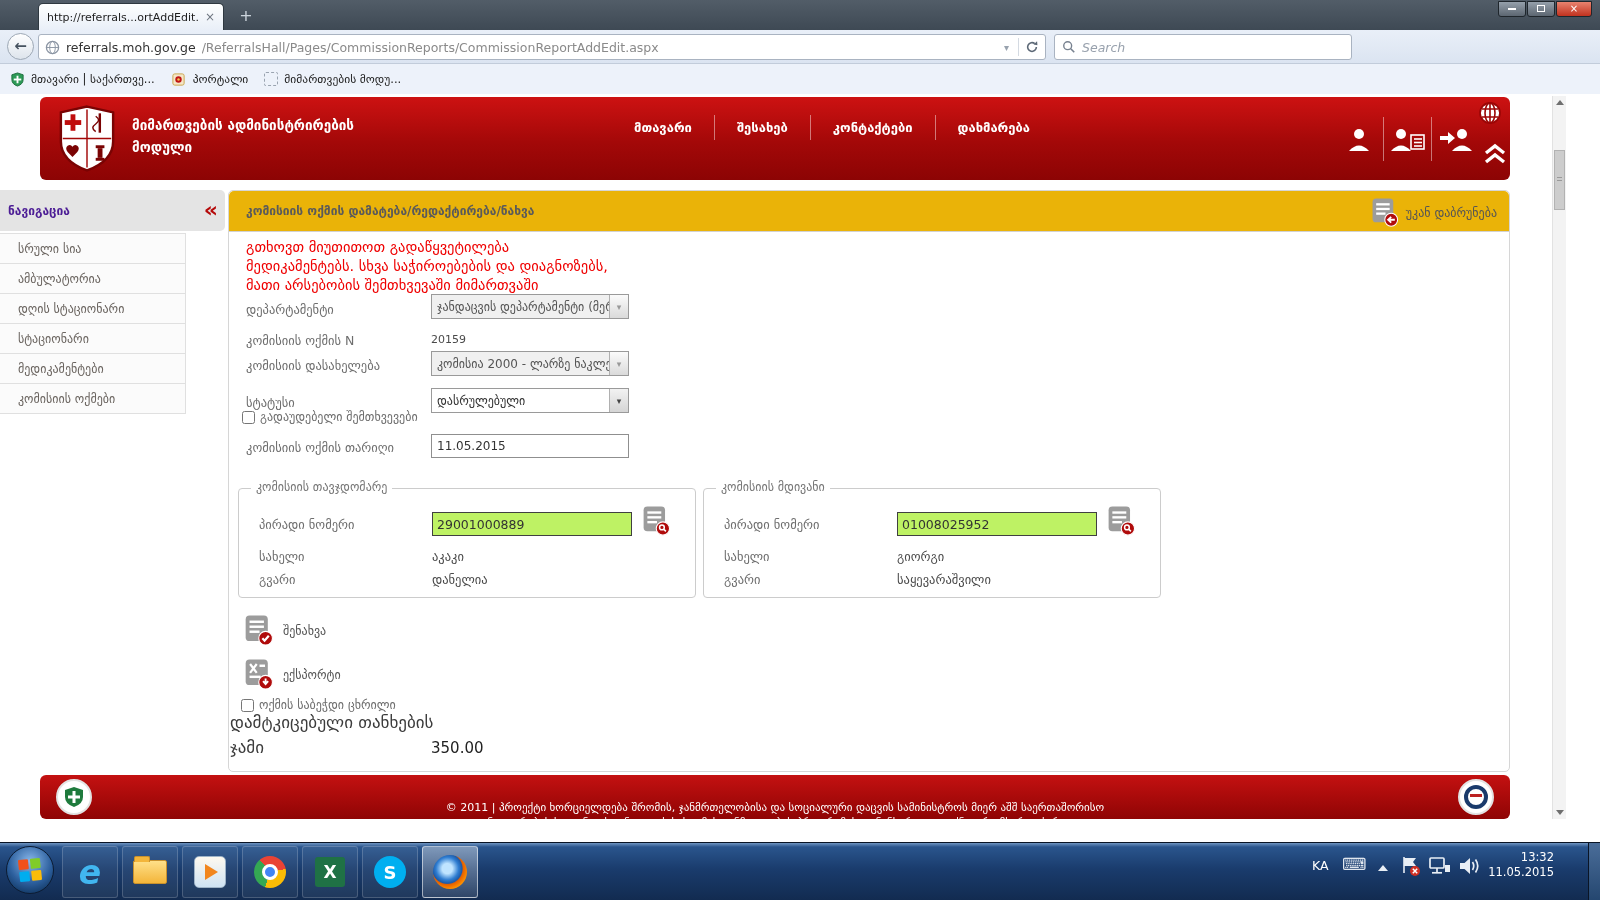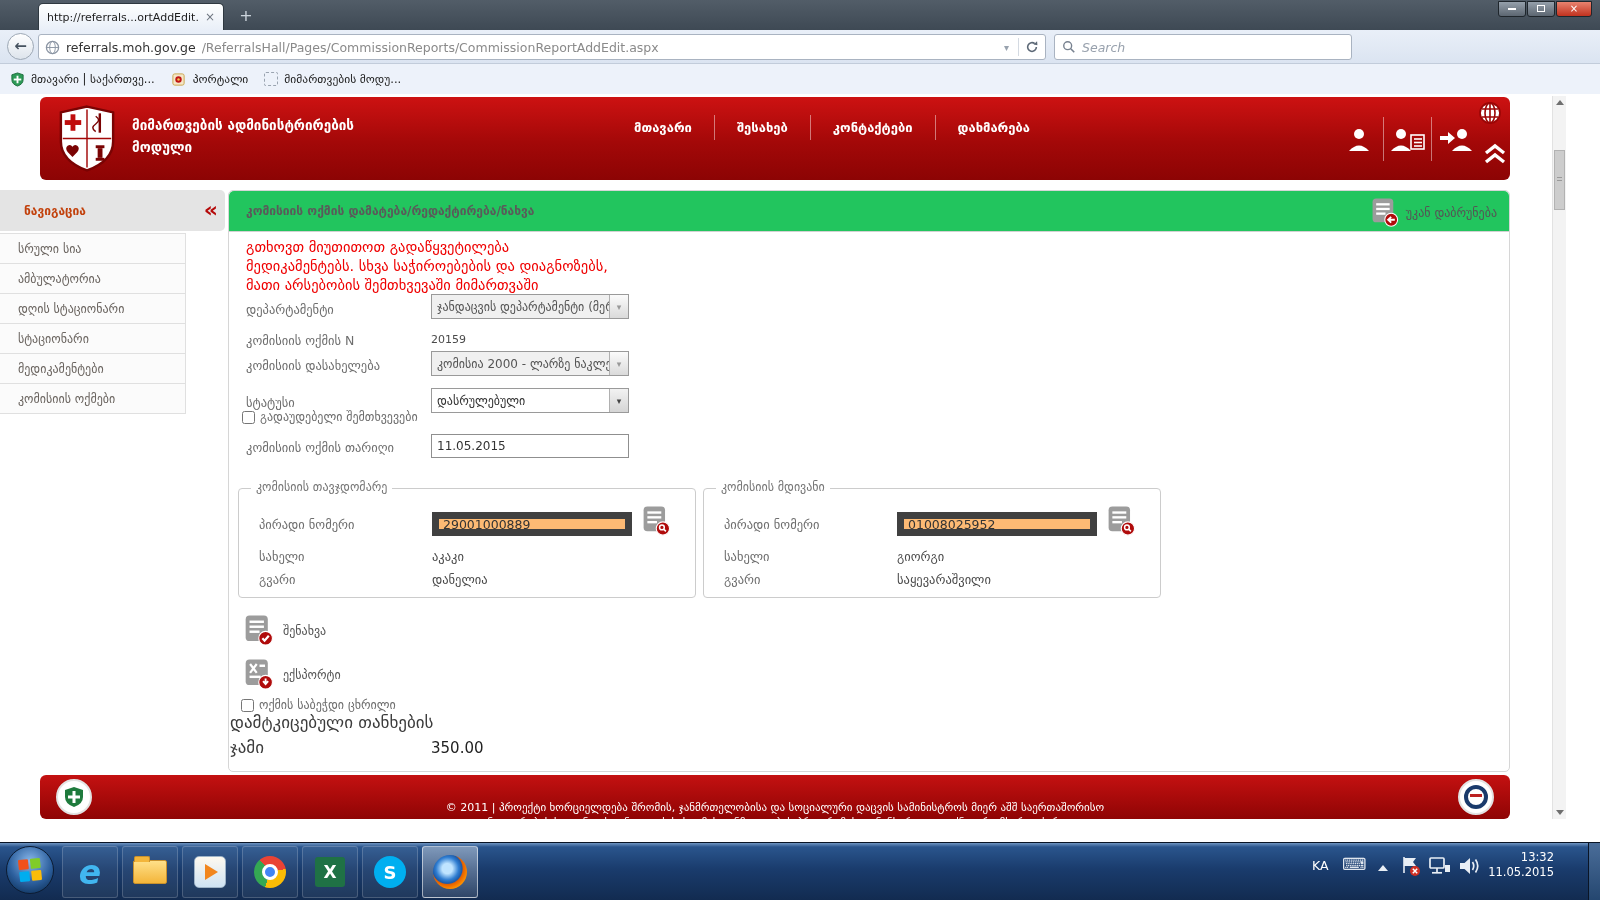--- a/index.html
+++ b/index.html
@@ -65,29 +65,29 @@
   .nav-it{padding:5px 22px;color:#fff;font-size:13px;font-weight:bold;white-space:nowrap;}
   .nav-it + .nav-it{border-left:1px solid rgba(255,255,255,.45);}
   .uicons{position:absolute;left:1295px;top:20px;height:44px;display:flex;align-items:center;}
   .uico{width:48px;display:flex;align-items:center;justify-content:center;height:44px;}
   .uico + .uico{border-left:1px solid rgba(255,255,255,.45);}
   .globe-ico{position:absolute;left:1438px;top:4px;}
   .chevup{position:absolute;left:1443px;top:46px;}
 
   
   .side-head{left:0;top:190px;width:225px;height:41px;background:#e4e4e4;border-radius:0 5px 5px 0;display:flex;align-items:center;}
-  .side-title{margin-left:24px;font-size:12px;font-weight:bold;color:#c2410c;}
+  .side-title{margin-left:8px;font-size:12px;font-weight:bold;color:#4c1d95;}
   .side-coll{position:absolute;right:9px;top:0;color:#b50909;font-size:22px;font-weight:bold;line-height:39px;letter-spacing:-2px;}
   .side-list{left:0;top:233px;width:186px;border-top:1px solid #e0e0e0;}
   .side-item{height:30px;line-height:30px;padding-left:18px;font-size:12px;color:#6b6560;
              background:#fbfbfb;border-bottom:1px solid #e0e0e0;border-right:1px solid #e0e0e0;white-space:nowrap;}
 
   
   .panel{left:228px;top:190px;width:1282px;height:582px;background:#fff;border:1px solid #d6d6d6;border-radius:5px;}
-  .panel-head{position:relative;height:41px;background:#22c55e;border-bottom:1px solid #d2d2d2;border-radius:5px 5px 0 0;}
+  .panel-head{position:relative;height:41px;background:#eab308;border-bottom:1px solid #d2d2d2;border-radius:5px 5px 0 0;}
   .panel-title{position:absolute;left:17px;top:13px;font-size:12px;font-weight:bold;color:#5a5a5a;}
   .back{position:absolute;right:12px;top:7px;display:flex;align-items:center;gap:7px;font-size:12px;color:#555;justify-content:space-between;}
   .panel-body{position:relative;height:539px;}
   .warn{position:absolute;left:17px;top:6px;font-size:14.5px;color:#ef0000;line-height:19px;}
   .flabel{position:absolute;left:17px;font-size:12.5px;color:#6e6e6e;white-space:nowrap;}
   .fvalue{position:absolute;left:202px;font-size:11px;color:#4a4a4a;}
   .fselect{position:absolute;left:202px;width:198px;height:25px;border:1px solid #9a9a9a;background:#f0f0f0;
            display:flex;align-items:center;font-size:12px;color:#555;}
   .fselect .txt{flex:1;padding:0 5px;white-space:nowrap;overflow:hidden;}
   .fselect .arr{width:19px;height:100%;border-left:1px solid #b0b0b0;background:linear-gradient(#fbfbfb,#dadada);
@@ -97,22 +97,22 @@
   .ftext{position:absolute;left:202px;width:198px;height:24px;border:1px solid #8f8f8f;background:#fff;
          font-size:12px;color:#333;padding:0 5px;font-family:inherit;}
   .chkrow{position:absolute;display:flex;align-items:center;gap:5px;font-size:12px;color:#6e6e6e;}
   .chkrow input{width:13px;height:13px;}
   .fset{position:absolute;top:256px;height:110px;border:1px solid #ccc;border-radius:4px;background:#fff;}
   .fset.chair{left:9px;width:458px;}
   .fset.sec{left:474px;width:458px;}
   .legend{position:absolute;top:-9px;left:12px;background:#fff;padding:0 5px;font-size:12px;color:#777;white-space:nowrap;}
   .fs-label{position:absolute;left:20px;font-size:12.5px;color:#6e6e6e;white-space:nowrap;}
   .fs-value{position:absolute;left:193px;font-size:12.5px;color:#4a4a4a;white-space:nowrap;}
-  .fs-input{position:absolute;left:193px;top:23px;width:200px;height:24px;border:7px solid #404040;
-            font-size:12.5px;color:#333;padding:0 4px;font-family:inherit;background:#fdba74;}
+  .fs-input{position:absolute;left:193px;top:23px;width:200px;height:24px;border:1px solid #404040;
+            font-size:12.5px;color:#333;padding:0 4px;font-family:inherit;background:#bef264;}
   .fs-ico{position:absolute;left:404px;top:17px;}
   .action{position:absolute;left:16px;display:flex;align-items:center;gap:9px;font-size:12px;color:#555;}
   .total1{position:absolute;left:1px;top:480px;font-size:17px;color:#3c3c3c;}
   .total2{position:absolute;left:1px;top:505px;font-size:17px;color:#3c3c3c;}
   .total-value{position:absolute;left:202px;top:507px;font-size:15px;color:#222;}
 
   
   .rfooter{left:40px;top:775px;width:1470px;height:44px;border-radius:6px;color:#fff;
            background:linear-gradient(#c41111,#8f0404);}
   .f-line{text-align:center;font-size:11px;line-height:15px;}

